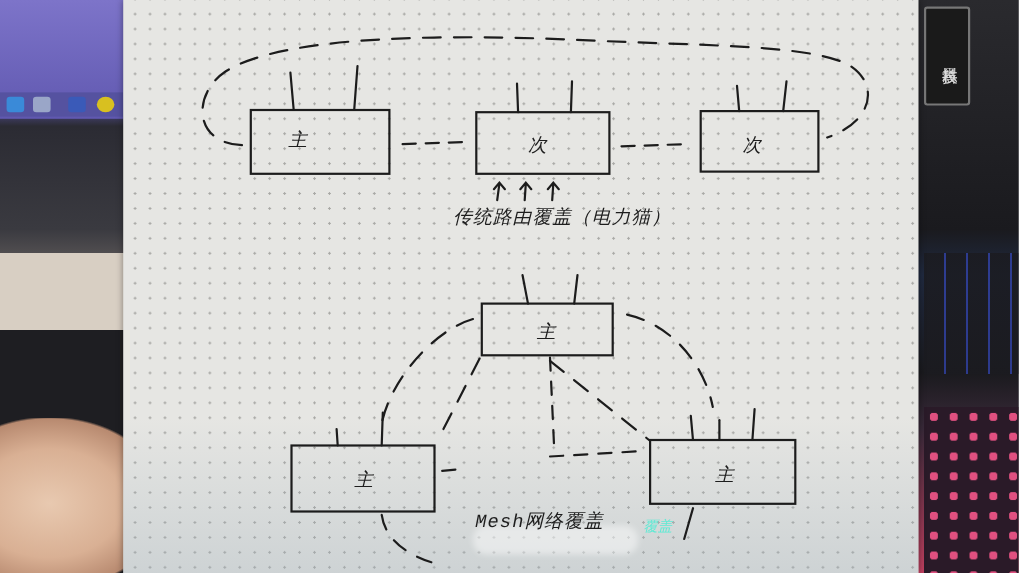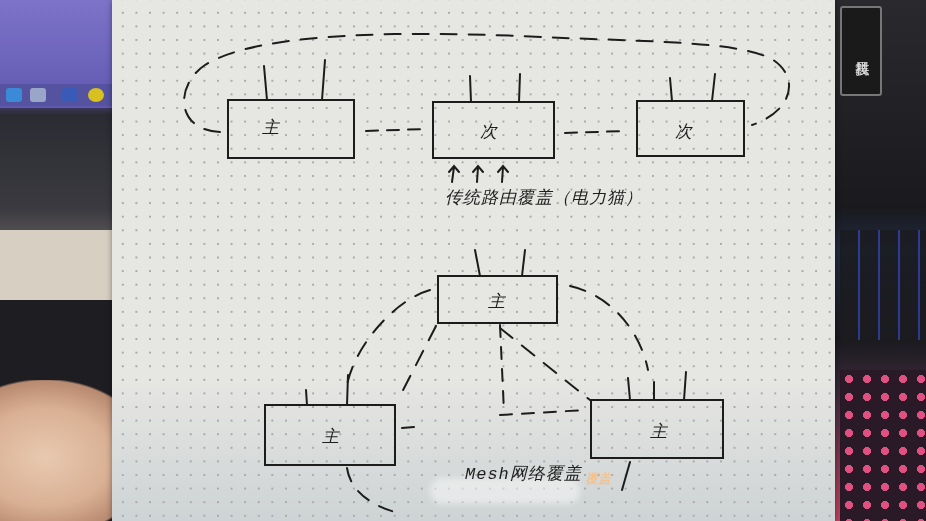--- a/index.html
+++ b/index.html
@@ -14,21 +14,21 @@
   .bg-right{position:absolute;right:0;top:0;width:94px;height:521px;background:linear-gradient(180deg,#2a2a2e 0%,#1a1a1e 40%,#202a40 48%,#1a1a1e 65%,#3a2a3a 75%,#c04060 100%);}
   .sign{position:absolute;left:840px;top:6px;width:38px;height:86px;border:2px solid #777;border-radius:3px;background:#1a1a1a;color:#ddd;font-size:14px;writing-mode:vertical-rl;text-align:center;line-height:34px;}
   .kbd{position:absolute;left:840px;top:230px;width:86px;height:110px;background:repeating-linear-gradient(90deg,#1b1b20 0 18px,#3040a0 18px 20px);opacity:.85;}
   .pinkmat{position:absolute;left:840px;top:370px;width:86px;height:151px;background:radial-gradient(circle,#e05080 30%,transparent 32%) 0 0/18px 18px,#2a1a28;}
   .paper{position:absolute;left:112px;top:0;width:723px;height:521px;background-color:#e6e6e3;
     background-image:radial-gradient(circle,#a9a9a6 0.9px,transparent 1.3px);background-size:13.6px 13.6px;background-position:4px 6px;box-shadow:0 0 6px rgba(0,0,0,.4);}
   .paper-shade{position:absolute;left:112px;top:380px;width:723px;height:141px;background:linear-gradient(180deg,transparent,rgba(160,175,185,.35));}
   svg.draw{position:absolute;left:0;top:0;width:926px;height:521px;}
   .lbl{position:absolute;color:#1d1d1d;font-family:"DejaVu Serif",serif;font-style:italic;white-space:nowrap;}
   .box-lbl{font-size:17px;}
-  .cap{font-size:17px;letter-spacing:1px;margin-left:33px;}
+  .cap{font-size:17px;letter-spacing:1px;}
   .smudge{position:absolute;left:430px;top:478px;width:150px;height:26px;background:rgba(255,255,255,.45);border-radius:12px;filter:blur(3px);}
 </style>
 </head>
 <body>
 
 <div class="bg-left"></div>
 <div class="monitor"></div>
 <div class="taskbar"></div>
 <div class="taskicon" style="left:6px;background:#3a8ad8;"></div>
 <div class="taskicon" style="left:30px;background:#9aa6c8;"></div>
@@ -92,13 +92,13 @@
 <div class="lbl box-lbl" style="left:480px;top:120px;">次</div>
 <div class="lbl box-lbl" style="left:675px;top:120px;">次</div>
 <div class="lbl cap" style="left:412px;top:186px;">传统路由覆盖（电力猫）</div>
 
 <div class="lbl box-lbl" style="left:488px;top:290px;">主</div>
 <div class="lbl box-lbl" style="left:322px;top:425px;">主</div>
 <div class="lbl box-lbl" style="left:650px;top:420px;">主</div>
 
 <div class="smudge"></div>
 <div class="lbl cap" style="left:432px;top:462px;font-family:Liberation Mono, monospace;">Mesh网络覆盖</div>
-<div class="lbl" style="left:585px;top:470px;font-size:13px;color:#fdba74;">覆盖</div>
+<div class="lbl" style="left:585px;top:470px;font-size:13px;color:#5eead4;">覆盖</div>
 
 </body></html>

